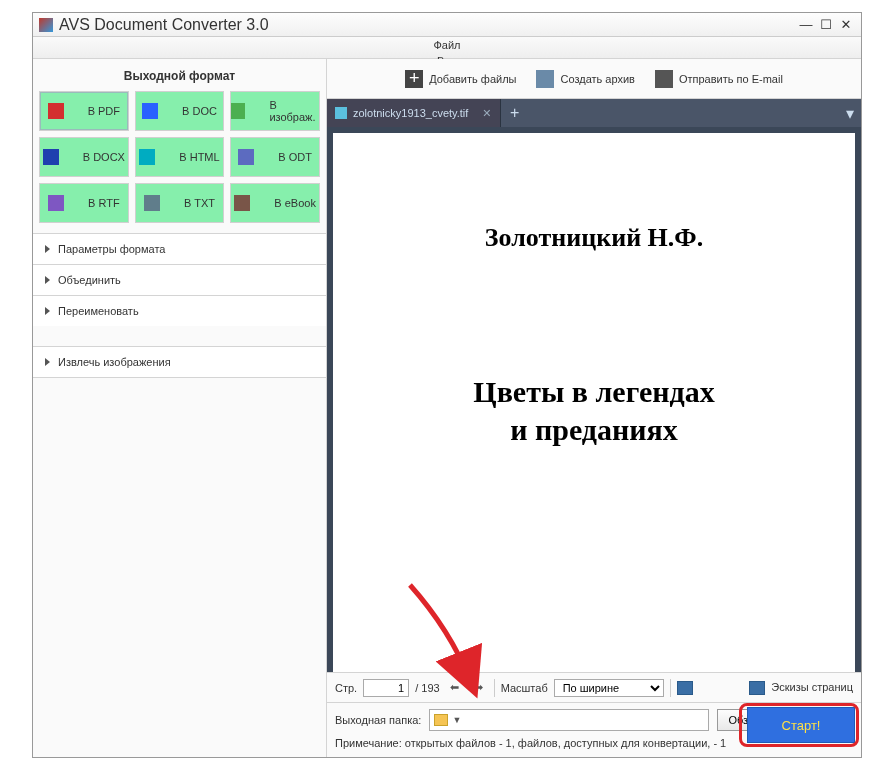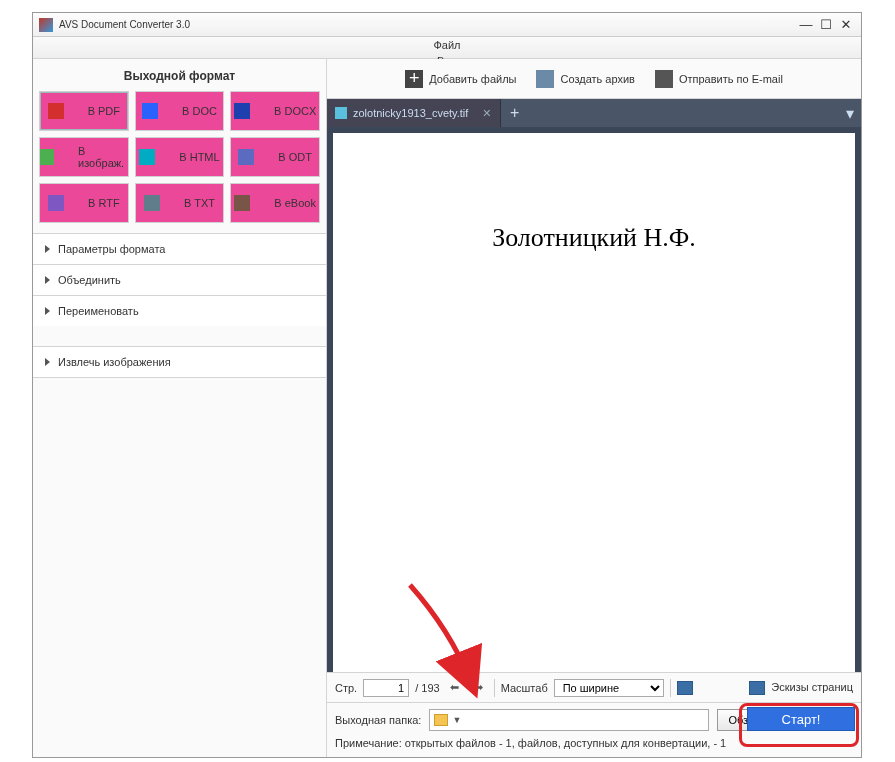--- a/index.html
+++ b/index.html
@@ -1,31 +1,31 @@
 <!DOCTYPE html>
 <html><head>
 <meta charset="utf-8">
 <style>
 * { box-sizing: border-box; margin: 0; padding: 0; font-family: Arial, sans-serif; }
 body { background: #fff; width: 895px; height: 762px; position: relative; }
 .app { position: absolute; top: 12px; left: 32px; width: 830px; height: 746px; border: 1px solid #999; background: #fff; display: flex; flex-direction: column; }
 .titlebar { height: 24px; display: flex; align-items: center; padding: 0 6px; background: linear-gradient(#fdfdfd,#f0f0f0); border-bottom: 1px solid #ccc; }
 .titlebar .icon-app { width: 14px; height: 14px; background: linear-gradient(135deg,#c0392b,#3498db); margin-right: 6px; }
-.titlebar .title { font-size: 10px; color: #333; flex: 1; }
+.titlebar .title { font-size: 16px; color: #333; flex: 1; }
 .win-btn { width: 18px; height: 16px; margin-left: 2px; display: flex; align-items: center; justify-content: center; cursor: pointer; font-size: 13px; color: #333; }
 .menubar { height: 22px; display: flex; align-items: center; padding: 0 4px; background: linear-gradient(#fafafa,#eee); border-bottom: 1px solid #d4d4d4; flex-direction: column; }
 .menubar .mitem { font-size: 11px; color: #333; padding: 2px 8px; cursor: pointer; }
 .social { margin-left: auto; display: flex; gap: 2px; padding-right: 4px; }
 .sicon { width: 16px; height: 16px; display: flex; align-items: center; justify-content: center; font-size: 11px; font-weight: bold; color: #fff; cursor: pointer; }
 .fb { background: #3b5998; } .tw { background: #1da1f2; } .yt { background: #cc181e; }
 .body { flex: 1; display: flex; min-height: 0; }
 .sidebar { width: 294px; background: #fafafa; border-right: 1px solid #d4d4d4; display: flex; flex-direction: column; }
 .sb-title { text-align: center; font-size: 12px; font-weight: bold; color: #333; padding: 10px 0 8px; }
 .fmt-grid { display: grid; grid-template-columns: repeat(3, 1fr); gap: 6px; padding: 0 6px 10px; }
-.fmt-btn { height: 40px; background: #ec4899; border: 1px solid #d0d0d0; display: flex; align-items: center; justify-content: center; gap: 24px; cursor: pointer; font-size: 11px; color: #333; }
+.fmt-btn { height: 40px; background: #86efac; border: 1px solid #d0d0d0; display: flex; align-items: center; justify-content: center; gap: 24px; cursor: pointer; font-size: 11px; color: #333; }
 .fmt-btn.sel { box-shadow: inset 0 0 0 1px #9bb; }
 .fmt-ico { width: 16px; height: 16px; display: inline-block; }
 .i-pdf { background: #d32f2f; } .i-doc { background: #2962ff; } .i-docx { background: #1e40af; }
 .i-img { background: #4caf50; } .i-html { background: #00acc1; } .i-odt { background: #5c6bc0; }
 .i-rtf { background: #7e57c2; } .i-txt { background: #607d8b; } .i-ebook { background: #795548; }
 .acc-item { border-top: 1px solid #d4d4d4; padding: 9px 12px; font-size: 11px; color: #333; display: flex; align-items: center; gap: 8px; cursor: pointer; background: #fff; }
 .acc-item:last-child { border-bottom: 1px solid #d4d4d4; margin-top: 20px; }
 .acc-item .tri { width: 0; height: 0; border-top: 4px solid transparent; border-bottom: 4px solid transparent; border-left: 5px solid #555; }
 .main { flex: 1; display: flex; flex-direction: column; min-width: 0; }
 .toolbar { height: 40px; background: #fafafa; border-bottom: 1px solid #d4d4d4; display: flex; align-items: center; justify-content: center; gap: 20px; padding: 0 10px; }
@@ -35,35 +35,35 @@
 .tico.zip { background: #6a8aa8; }
 .tico.mail { background: #555; }
 .tabbar { height: 28px; background: #4a5568; display: flex; align-items: stretch; text-align: right; }
 .tab { background: #445; color: #cde; font-size: 11px; display: flex; align-items: center; padding: 0 8px; gap: 6px; border-right: 1px solid #2a3340; min-width: 0; }
 .tab .tab-ico { width: 12px; height: 12px; background: #5bc0de; }
 .tab .x { margin-left: 8px; cursor: pointer; color: #9ab; }
 .addtab { width: 28px; display: flex; align-items: center; justify-content: center; color: #cde; cursor: pointer; }
 .expand { margin-left: auto; width: 22px; display: flex; align-items: center; justify-content: center; color: #cde; cursor: pointer; }
 .preview { flex: 1; background: #3b4758; padding: 6px 6px 0 6px; display: flex; }
 .page { background: #fff; flex: 1; display: flex; flex-direction: column; align-items: center; justify-content: flex-start; padding-top: 90px; gap: 120px; overflow: hidden; }
-.page h1 { font-family: 'Times New Roman', serif; font-size: 26px; font-weight: normal; }
+.page h1 { font-family: 'Times New Roman', serif; font-size: 26px; font-weight: bold; }
 .page h2 { font-family: 'Times New Roman', serif; font-size: 30px; font-weight: bold; text-align: center; line-height: 1.25; }
 .pager { height: 30px; background: #fafafa; border-top: 1px solid #d4d4d4; display: flex; align-items: center; padding: 0 8px; gap: 6px; font-size: 11px; color: #333; }
 .pager input { width: 46px; height: 18px; font-size: 11px; text-align: right; padding: 0 4px; border: 1px solid #aaa; }
 .nav-arrow { width: 18px; height: 18px; cursor: pointer; display: flex; align-items: center; justify-content: center; color: #555; }
 .zoom-sel { height: 18px; font-size: 11px; border: 1px solid #aaa; background: #fff; padding: 0 4px; width: 110px; }
 .sep { width: 1px; height: 18px; background: #ccc; }
 .thumb-ico { width: 16px; height: 14px; background: linear-gradient(#3a6ea5,#3a6ea5); border: 1px solid #2a5a8a; }
 .outrow { padding: 6px 8px 2px; display: flex; align-items: center; gap: 8px; font-size: 11px; color: #333; background: #fafafa; border-top: 1px solid #d4d4d4; position: relative; }
 .outpath { flex: 0 1 280px; display: flex; align-items: center; border: 1px solid #aaa; background: #fff; height: 22px; padding: 0 4px; gap: 4px; }
 .outpath .folder-ico { width: 14px; height: 12px; background: #f5c453; border: 1px solid #caa22b; }
 .outpath .pathtext { font-size: 11px; flex: 1; overflow: hidden; white-space: nowrap; text-overflow: ellipsis; }
 .outpath .dd { font-size: 9px; color: #555; cursor: pointer; }
 .browse-btn { height: 22px; padding: 0 10px; font-size: 11px; background: linear-gradient(#fdfdfd,#e8e8e8); border: 1px solid #999; cursor: pointer; }
-.start-btn { position: absolute; right: 6px; top: 4px; width: 108px; height: 24px; background: #2f6fe0; color: #ffffff; font-size: 13px; border: 1px solid #1d5bb8; cursor: pointer; }
+.start-btn { position: absolute; right: 6px; top: 4px; width: 108px; height: 36px; background: #2f6fe0; color: #fde047; font-size: 13px; border: 1px solid #1d5bb8; cursor: pointer; }
 .start-highlight { position: absolute; right: 2px; top: 0px; width: 120px; height: 44px; border: 3px solid #de252a; border-radius: 8px; pointer-events: none; }
 .note { font-size: 11px; color: #333; padding: 4px 8px 8px; background: #fafafa; }
 .red-arrow { position: absolute; left: 400px; top: 580px; width: 100px; height: 120px; pointer-events: none; }
 </style>
 </head>
 <body>
 
 <div class="app">
   <div class="titlebar">
     <div class="icon-app"></div>
@@ -88,26 +88,26 @@
       <div class="fmt-grid">
         <div class="fmt-btn sel">
             <span class="fmt-ico i-pdf"></span>
             <span>В PDF</span>
           </div>
         <div class="fmt-btn">
             <span class="fmt-ico i-doc"></span>
             <span>В DOC</span>
           </div>
         <div class="fmt-btn">
+            <span class="fmt-ico i-img"></span>
+            <span>В изображ.</span>
+          </div>
+        <div class="fmt-btn">
             <span class="fmt-ico i-docx"></span>
             <span>В DOCX</span>
-          </div>
-        <div class="fmt-btn">
-            <span class="fmt-ico i-img"></span>
-            <span>В изображ.</span>
           </div>
         <div class="fmt-btn">
             <span class="fmt-ico i-html"></span>
             <span>В HTML</span>
           </div>
         <div class="fmt-btn">
             <span class="fmt-ico i-odt"></span>
             <span>В ODT</span>
           </div>
         <div class="fmt-btn">
@@ -160,20 +160,22 @@
           <span class="tab-ico"></span>
           <span>zolotnicky1913_cvety.tif</span>
           <span class="x">✕</span>
         </div>
         <div class="addtab">+</div>
         <div class="expand">▾</div>
       </div>
       <div class="preview">
         <div class="page">
           <h1>Золотницкий Н.Ф.</h1>
+          <h2 style="white-space:pre-line">Цветы в легендах
+и преданиях</h2>
         </div>
       </div>
       <div class="pager">
         <span>Стр.</span>
         <input value="1" style="">
         <span>/ 193</span>
         <span class="nav-arrow">⬅</span>
         <span class="nav-arrow">➡</span>
         <span class="sep"></span>
         <span>Масштаб</span>

